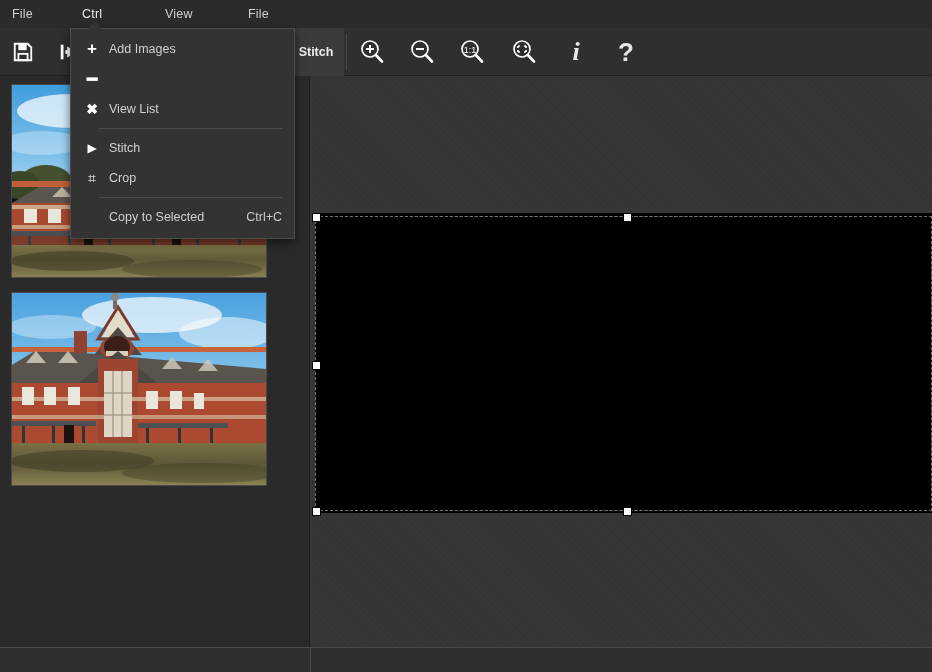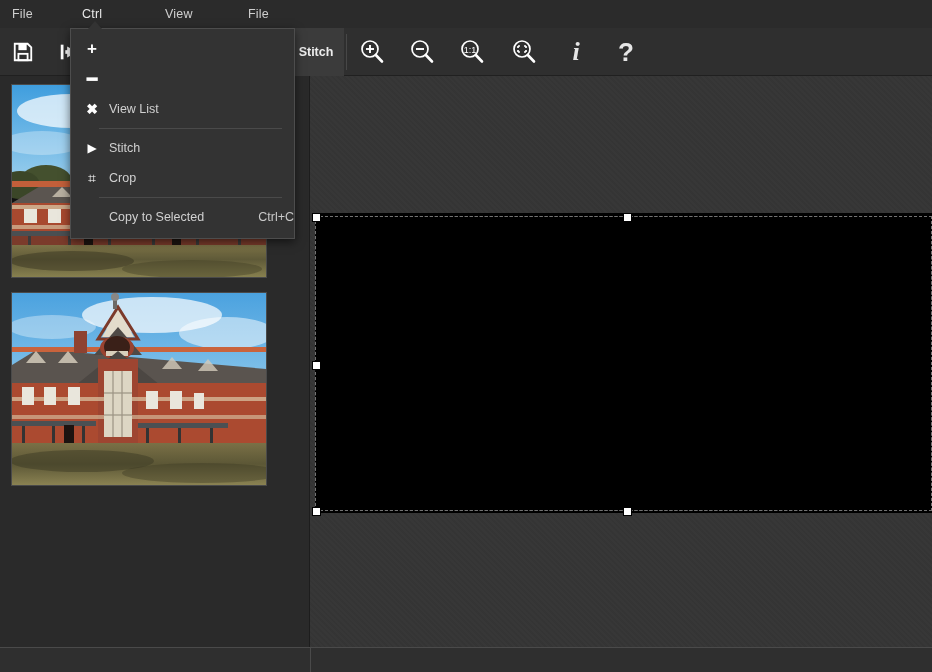--- a/index.html
+++ b/index.html
@@ -254,20 +254,21 @@
     justify-content: center;
     color: #ffffff;
     font-size: 14px;
     flex: 0 0 22px;
     margin-right: 6px;
   }
   .dd-label { flex: 1; }
   .dd-shortcut {
     color: #c9c9c9;
     font-size: 12.5px;
+    padding-right: 12px;
   }
   .dd-sep {
     height: 1px;
     background: #4a4a4a;
     margin: 4px 12px 4px 28px;
   }
   .ic-plus   { font-weight: bold; font-size: 17px; }
   .ic-minus  { font-weight: bold; font-size: 17px; }
   .ic-x      { font-weight: bold; font-size: 14px; }
   .ic-play   { font-size: 12px; }
@@ -691,20 +692,21 @@
   <div class="statusbar">
     <div class="status-div"></div>
     <div class="status-text"></div>
   </div>
 
   <div class="dd-arrow"></div>
   <div class="dropdown">
 
     <div class="dd-item">
       <span class="dd-icon ic-plus">+</span>
+      <span class="dd-label">Add Images</span>
     </div>
 
     <div class="dd-item">
       <span class="dd-icon ic-minus">━</span>
     </div>
 
     <div class="dd-item">
       <span class="dd-icon ic-x">✖</span>
       <span class="dd-label">View List</span>
     </div>

